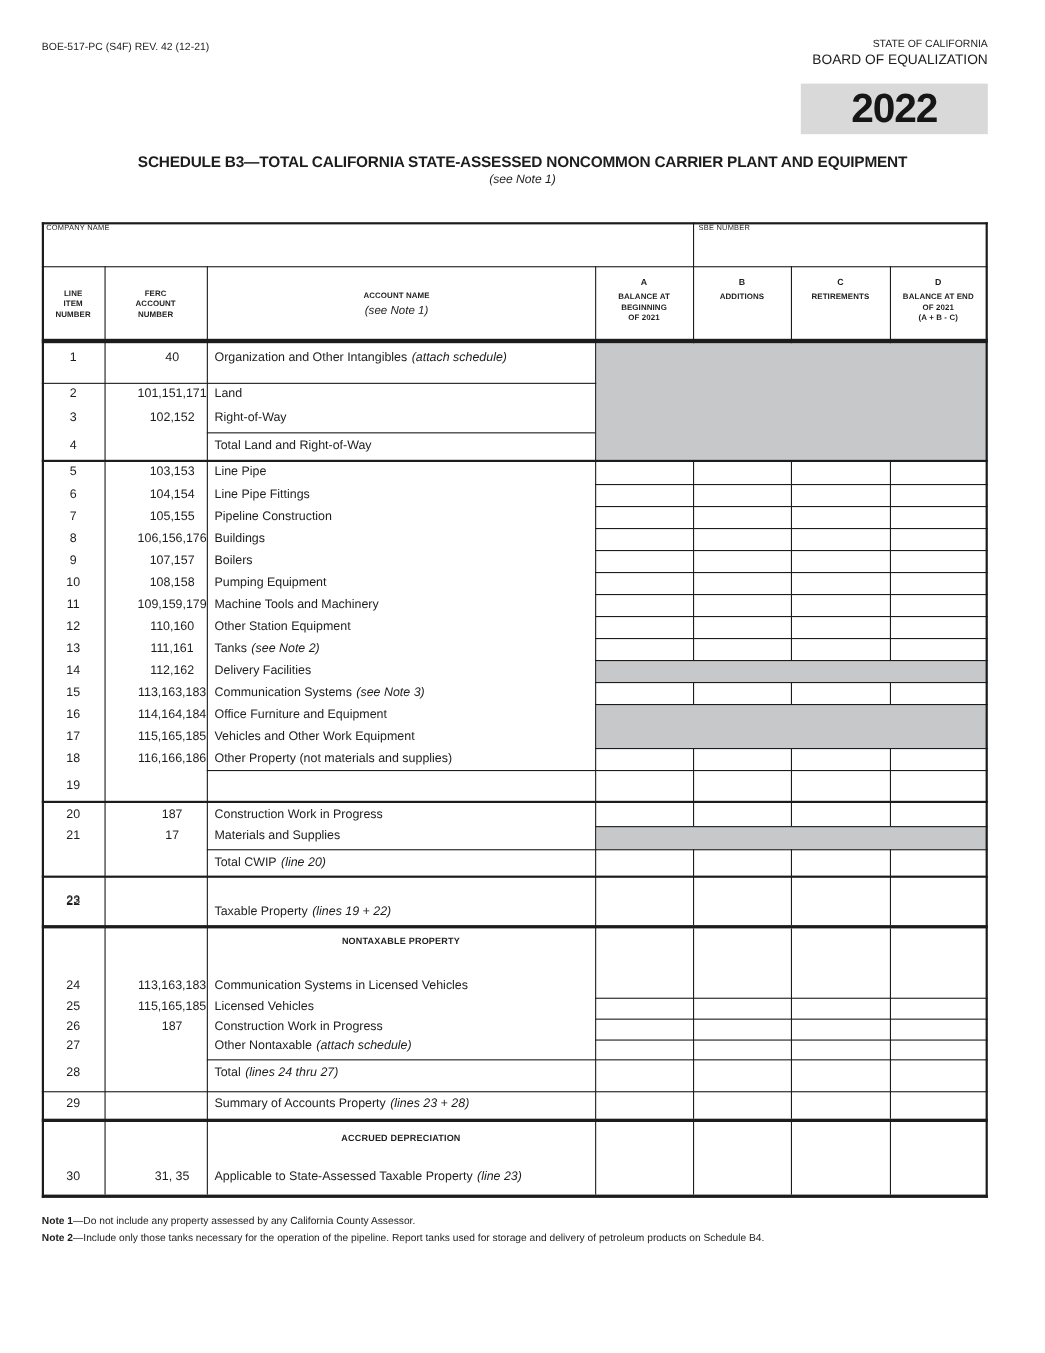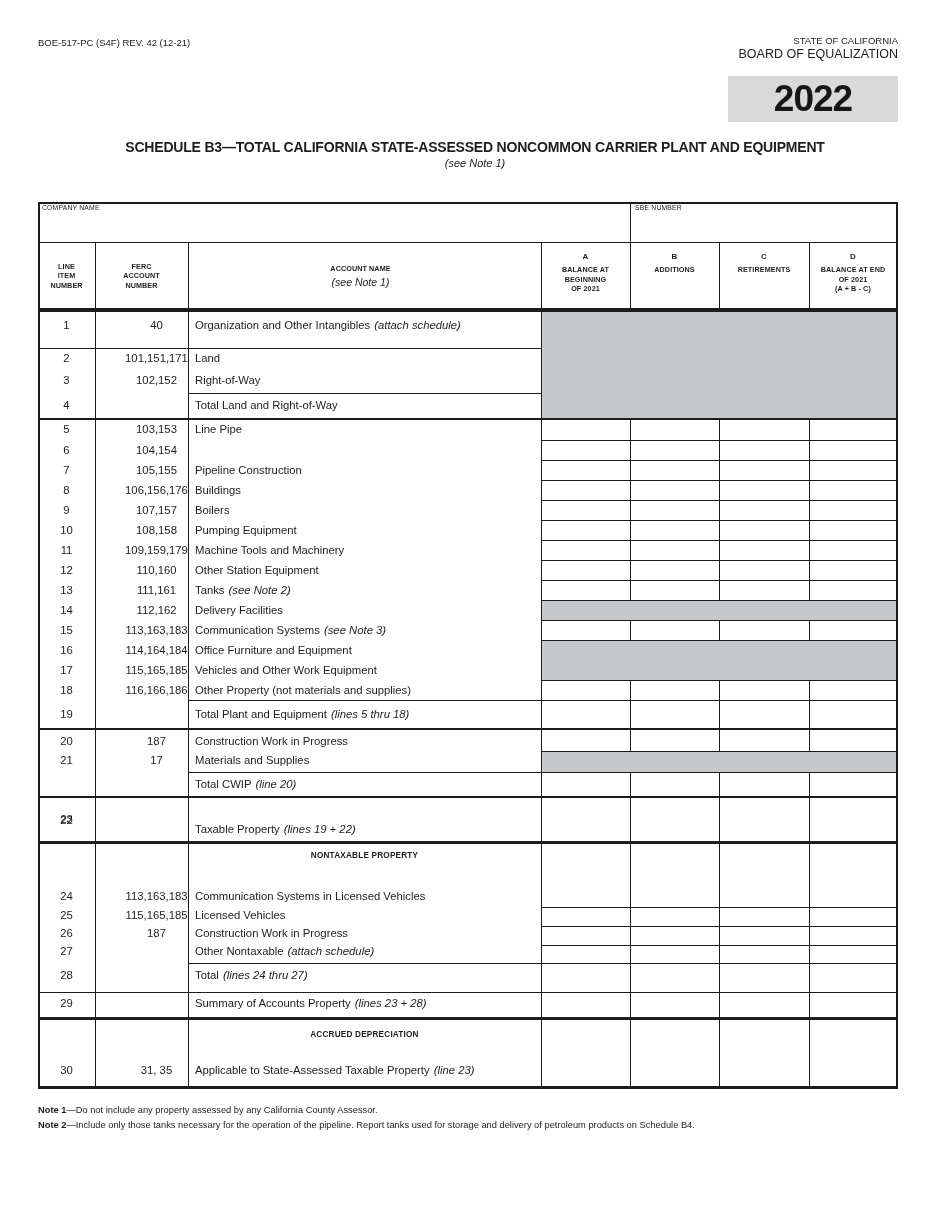--- a/index.html
+++ b/index.html
@@ -116,20 +116,21 @@
 
   <div class="ln" style="top:398px">4</div>
   <div class="nm" style="top:398px"><span>Total Land and Right-of-Way</span><i></i></div>
 
   <div class="ln" style="top:422px">5</div>
   <div class="fe" style="top:422px">103,153</div>
   <div class="nm" style="top:422px"><span>Line Pipe</span><i></i></div>
 
   <div class="ln" style="top:443px">6</div>
   <div class="fe" style="top:443px">104,154</div>
+  <div class="nm" style="top:443px"><span>Line Pipe Fittings</span><i></i></div>
 
   <div class="ln" style="top:463px">7</div>
   <div class="fe" style="top:463px">105,155</div>
   <div class="nm" style="top:463px"><span>Pipeline Construction</span><i></i></div>
 
   <div class="ln" style="top:483px">8</div>
   <div class="fe" style="top:483px">106,156,176</div>
   <div class="nm" style="top:483px"><span>Buildings</span><i></i></div>
 
   <div class="ln" style="top:503px">9</div>
@@ -166,21 +167,20 @@
 
   <div class="ln" style="top:663px">17</div>
   <div class="fe" style="top:663px">115,165,185</div>
   <div class="nm" style="top:663px"><span>Vehicles and Other Work Equipment</span><i></i></div>
 
   <div class="ln" style="top:683px">18</div>
   <div class="fe" style="top:683px">116,166,186</div>
   <div class="nm" style="top:683px"><span>Other Property (not materials and supplies)</span><i></i></div>
 
   <div class="ln" style="top:707px">19</div>
-  <div class="nm" style="top:707px"><span>Total Plant and Equipment</span><i>(lines 5 thru 18)</i></div>
 
   <div class="ln" style="top:734px">20</div>
   <div class="fe" style="top:734px">187</div>
   <div class="nm" style="top:734px"><span>Construction Work in Progress</span><i></i></div>
 
   <div class="ln" style="top:753px">21</div>
   <div class="fe" style="top:753px">17</div>
   <div class="nm" style="top:753px"><span>Materials and Supplies</span><i></i></div>
 
   <div class="ln" style="top:813px">22</div>

